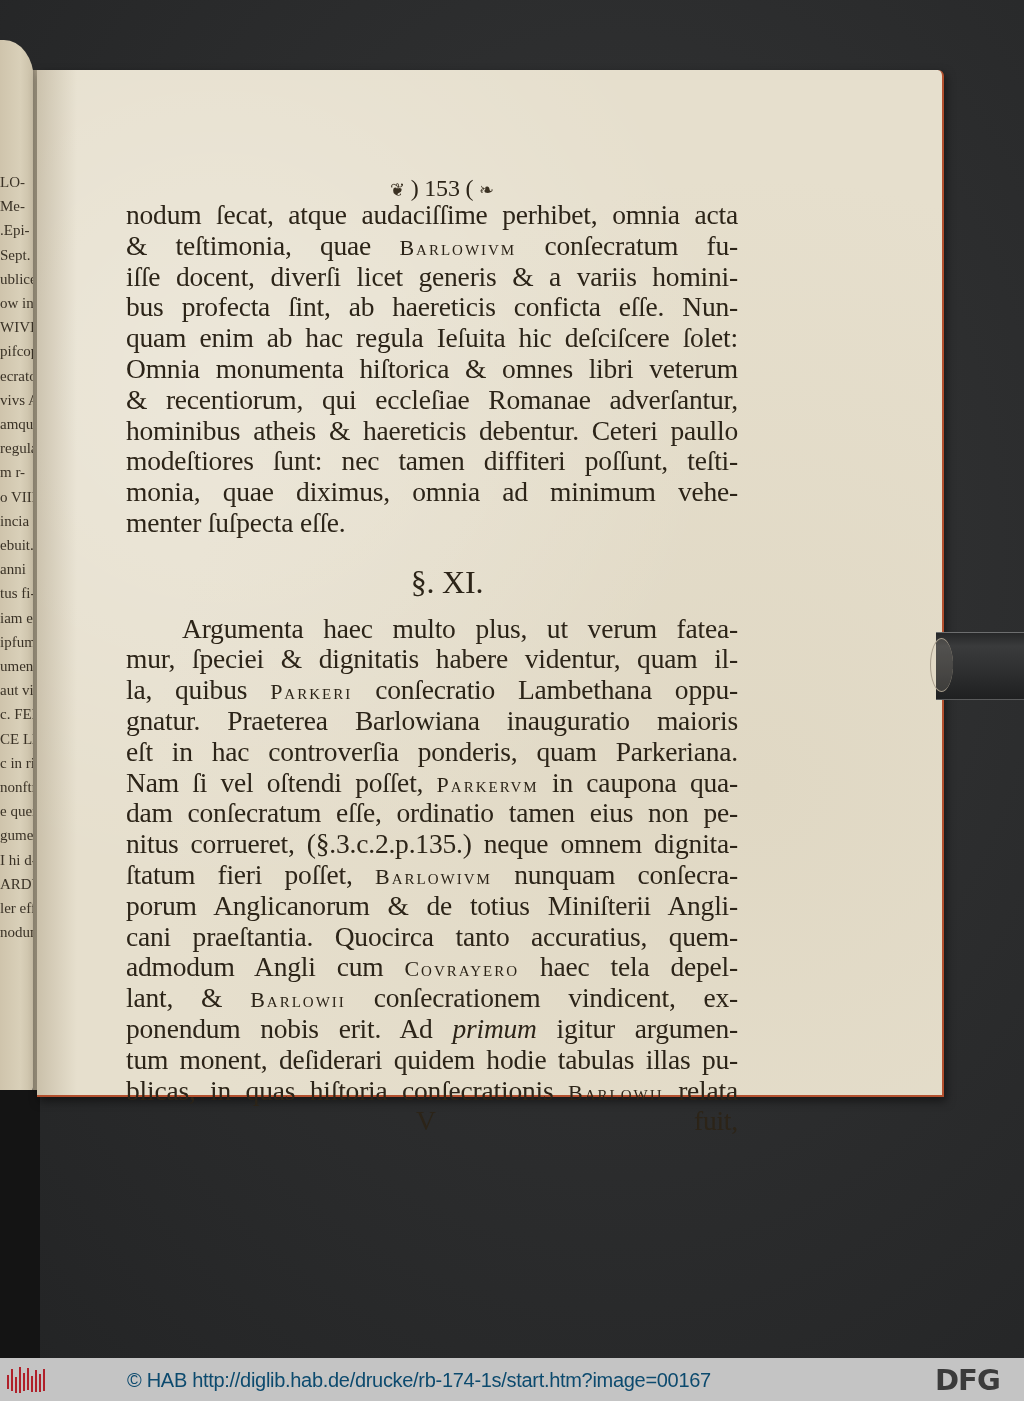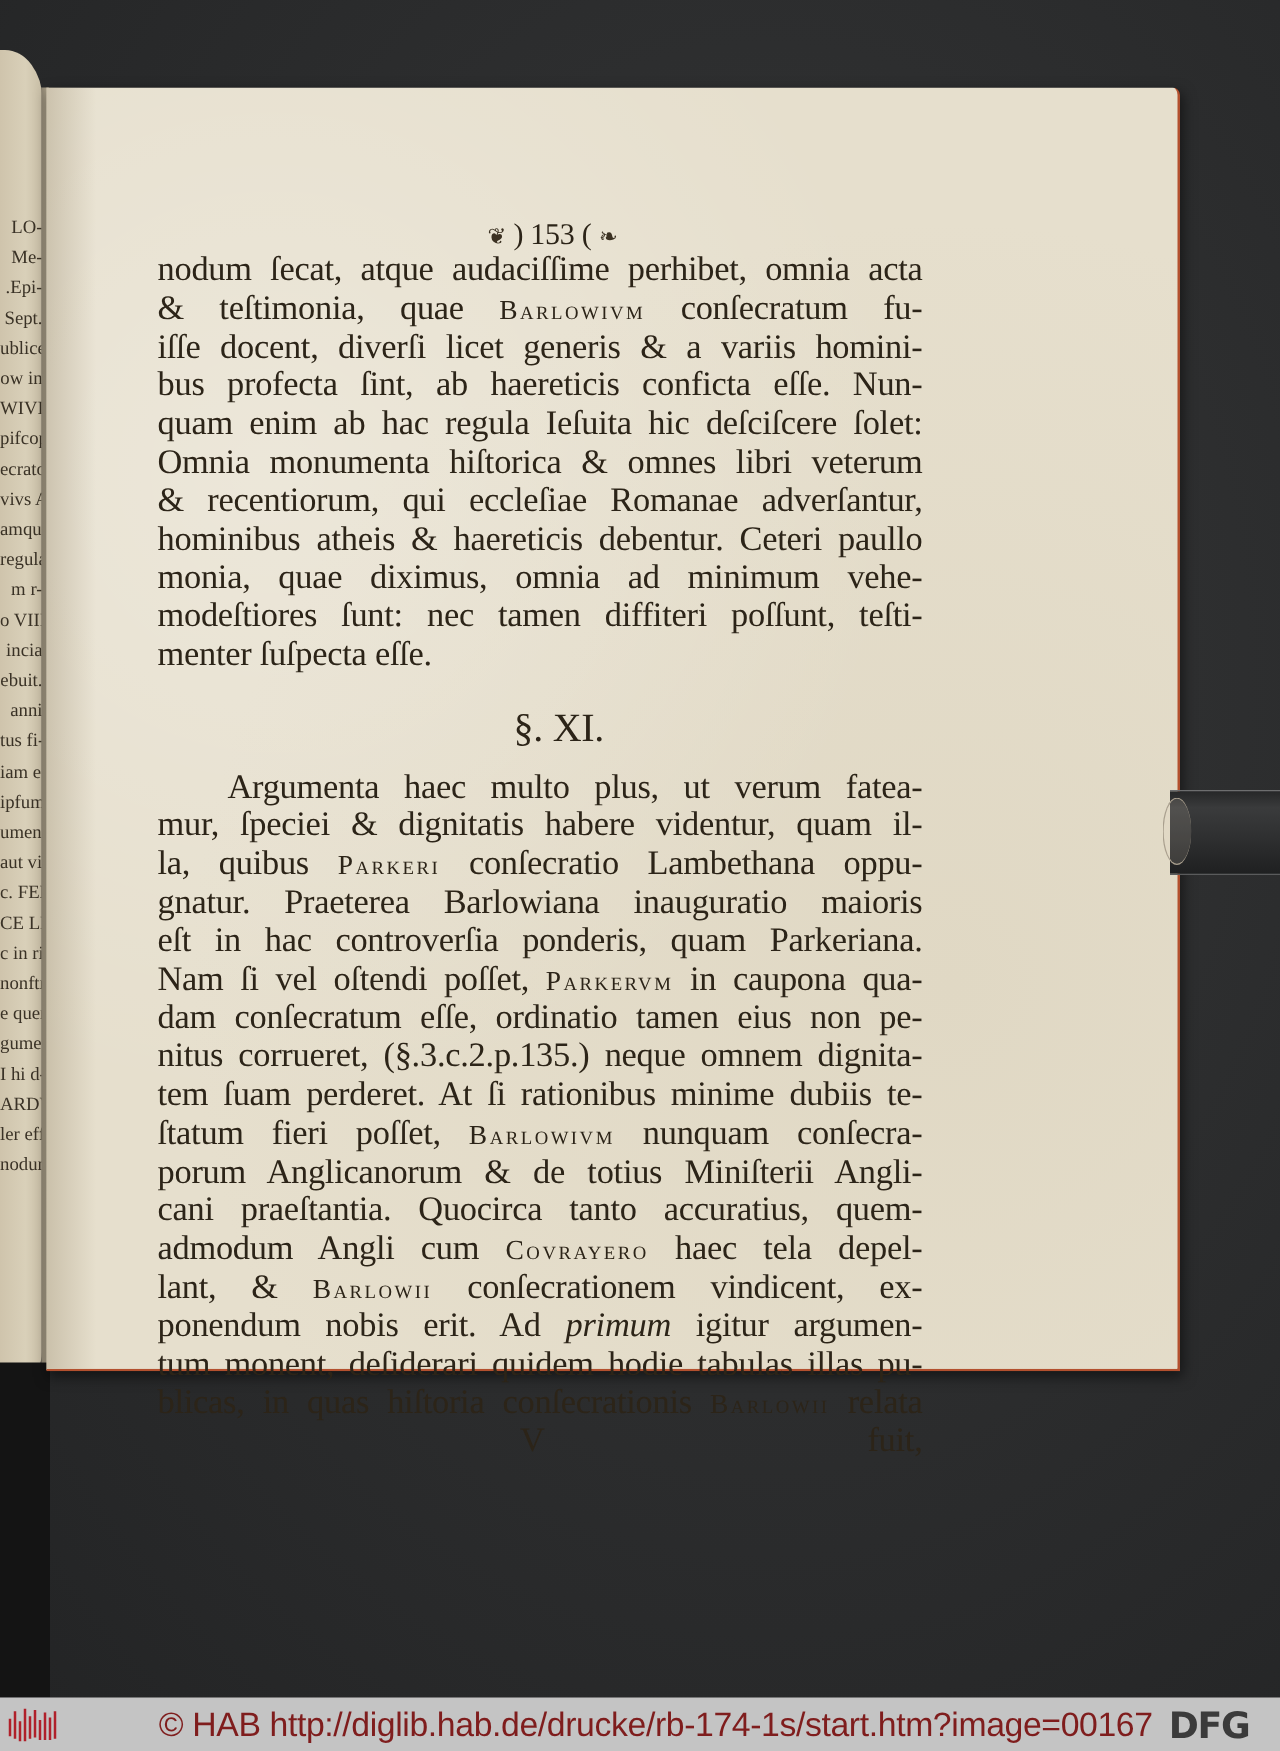--- a/index.html
+++ b/index.html
@@ -39,21 +39,21 @@
       background: #141414;
     }
     .margin-fragments {
       position: absolute;
       left: 0; top: 130px;
       width: 34px;
       font-family: "Liberation Serif", serif;
       font-size: 15px;
       line-height: 24.2px;
       color: #3a3226;
-      text-align: right;
+      text-align: left;
       white-space: nowrap;
     }
     .margin-fragments div { overflow: hidden; }
 
     
     .gutter {
       position: absolute;
       left: 33px; top: 70px;
       width: 6px; height: 1020px;
       background: linear-gradient(90deg, #8d8472, #b9ae95);
@@ -165,23 +165,23 @@
       font-family: "Liberation Sans", "DejaVu Sans", sans-serif;
     }
     .hab-logo {
       position: absolute;
       left: 6px; top: 7px;
       width: 40px; height: 30px;
     }
     .footer-text {
       position: absolute;
       left: 127px; top: 8px;
-      font-size: 27px;
+      font-size: 20px;
       line-height: 28px;
-      color: #7f1d1d;
+      color: #0c4a6e;
       white-space: nowrap;
       letter-spacing: -0.3px;
     }
     .dfg-logo {
       position: absolute;
       left: 935px; top: 6px;
       font-family: "DejaVu Sans", sans-serif;
       font-weight: bold;
       font-size: 29px;
       line-height: 32px;
@@ -249,37 +249,36 @@
 
   <div id="para1">
       <span class="line"><span>nodum ſecat, atque audaciſſime perhibet, omnia acta</span></span>
       <span class="line"><span>&amp; teſtimonia, quae </span><span class="sc">Barlowivm</span><span> conſecratum fu-</span></span>
       <span class="line"><span>iſſe docent, diverſi licet generis &amp; a variis homini-</span></span>
       <span class="line"><span>bus profecta ſint, ab haereticis conficta eſſe.  Nun-</span></span>
       <span class="line"><span>quam enim ab hac regula Ieſuita hic deſciſcere ſolet:</span></span>
       <span class="line"><span>Omnia monumenta hiſtorica &amp; omnes libri veterum</span></span>
       <span class="line"><span>&amp; recentiorum, qui eccleſiae Romanae adverſantur,</span></span>
       <span class="line"><span>hominibus atheis &amp; haereticis debentur. Ceteri paullo</span></span>
+      <span class="line"><span>modeſtiores ſunt: nec tamen diffiteri poſſunt, teſti-</span></span>
       <span class="line"><span>monia, quae diximus, omnia ad minimum vehe-</span></span>
-      <span class="line"><span>modeſtiores ſunt: nec tamen diffiteri poſſunt, teſti-</span></span>
       <span class="line last"><span>menter ſuſpecta eſſe.</span></span>
     </div>
 
   <div class="section-heading">§. XI.</div>
 
   <div id="para2">
       <span class="line indent"><span>Argumenta haec multo plus,  ut verum fatea-</span></span>
       <span class="line"><span>mur, ſpeciei &amp; dignitatis habere videntur, quam il-</span></span>
       <span class="line"><span>la, quibus </span><span class="sc">Parkeri</span><span> conſecratio Lambethana oppu-</span></span>
       <span class="line"><span>gnatur.   Praeterea Barlowiana inauguratio maioris</span></span>
       <span class="line"><span>eſt in hac controverſia ponderis, quam Parkeriana.</span></span>
       <span class="line"><span>Nam ſi vel oſtendi poſſet, </span><span class="sc">Parkervm</span><span> in caupona qua-</span></span>
       <span class="line"><span>dam conſecratum eſſe, ordinatio tamen eius non pe-</span></span>
       <span class="line"><span>nitus corrueret, (§.3.c.2.p.135.) neque omnem dignita-</span></span>
-      <span class="line"><span>tem ſuam perderet. At ſi rationibus minime dubiis te-</span></span>
       <span class="line"><span>ſtatum fieri poſſet, </span><span class="sc">Barlowivm</span><span> nunquam conſecra-</span></span>
       <span class="line"><span>porum Anglicanorum &amp; de totius Miniſterii Angli-</span></span>
       <span class="line"><span>cani praeſtantia.   Quocirca tanto accuratius, quem-</span></span>
       <span class="line"><span>admodum Angli cum </span><span class="sc">Covrayero</span><span> haec tela depel-</span></span>
       <span class="line"><span>lant, &amp; </span><span class="sc">Barlowii</span><span> conſecrationem vindicent, ex-</span></span>
       <span class="line"><span>ponendum nobis erit.  Ad </span><span class="it">primum</span><span> igitur argumen-</span></span>
       <span class="line"><span>tum monent, deſiderari quidem hodie tabulas illas pu-</span></span>
       <span class="line"><span>blicas, in quas hiſtoria conſecrationis </span><span class="sc">Barlowii</span><span> relata</span></span>
     </div>
 

